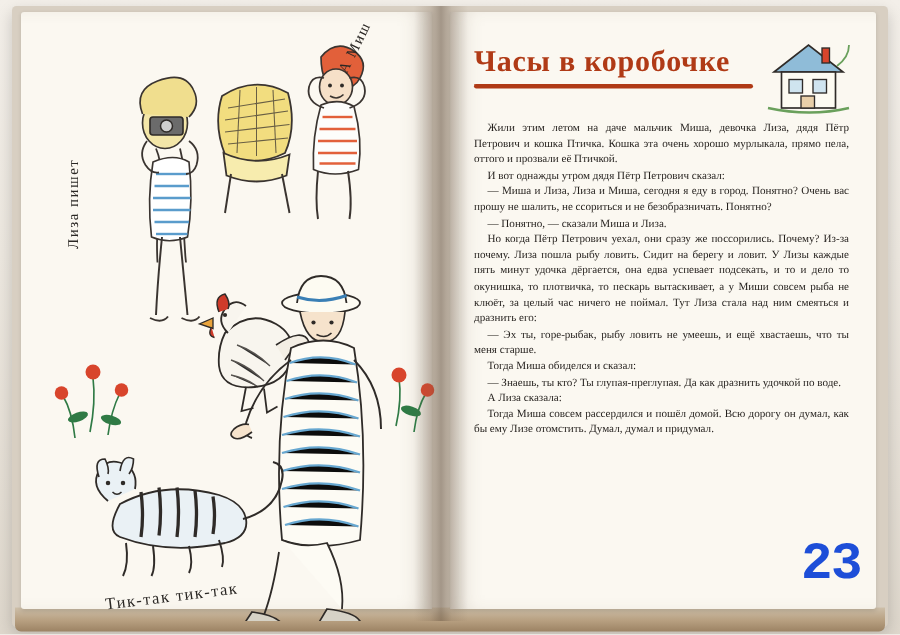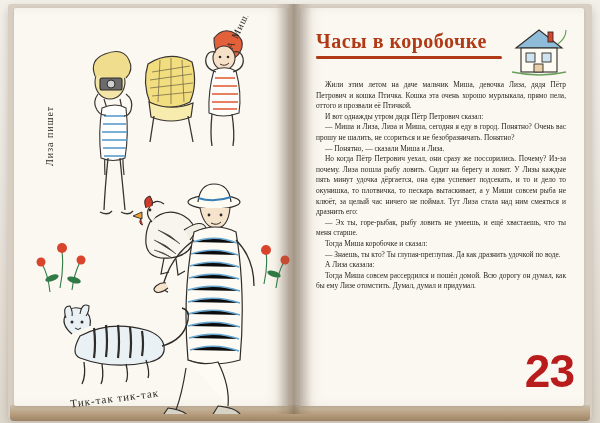--- a/index.html
+++ b/index.html
@@ -124,24 +124,24 @@
   }
   .body-text p {
     margin: 0 0 0 0;
     text-indent: 9px;
   }
 
   .page-number {
     position: absolute;
     right: 10px;
     bottom: 12px;
-    font-family: Liberation Sans, sans-serif;
-    font-size: 46px;
+    font-family: Liberation Mono, monospace;
+    font-size: 35px;
     font-weight: bold;
-    color: #b91c1c;
+    color: #1d4ed8;
     letter-spacing: -1px;
     line-height: 1;
   }
 
   
   .house {
     position: absolute;
     right: 14px;
     top: 14px;
     width: 62px;
@@ -377,21 +377,21 @@
       </svg>
     </div>
 
     <div class="body-text">
       <p>Жили этим летом на даче мальчик Миша, девочка Лиза, дядя Пётр Петрович и кошка Птичка. Кошка эта очень хорошо мурлыкала, прямо пела, оттого и прозвали её Птичкой.</p>
       <p>И вот однажды утром дядя Пётр Петрович сказал:</p>
       <p>— Миша и Лиза, Лиза и Миша, сегодня я еду в город. Понятно? Очень вас прошу не шалить, не ссориться и не безобразничать. Понятно?</p>
       <p>— Понятно, — сказали Миша и Лиза.</p>
       <p>Но когда Пётр Петрович уехал, они сразу же поссорились. Почему? Из-за почему. Лиза пошла рыбу ловить. Сидит на берегу и ловит. У Лизы каждые пять минут удочка дёргается, она едва успевает подсекать, и то и дело то окунишка, то плотвичка, то пескарь вытаскивает, а у Миши совсем рыба не клюёт, за целый час ничего не поймал. Тут Лиза стала над ним смеяться и дразнить его:</p>
       <p>— Эх ты, горе-рыбак, рыбу ловить не умеешь, и ещё хвастаешь, что ты меня старше.</p>
-      <p>Тогда Миша коробочке и сказал:</p>
+      <p>Тогда Миша обиделся и сказал:</p>
       <p>— Знаешь, ты кто? Ты глупая-преглупая. Да как дразнить удочкой по воде.</p>
       <p>А Лиза сказала:</p>
       <p>Тогда Миша совсем рассердился и пошёл домой. Всю дорогу он думал, как бы ему Лизе отомстить. Думал, думал и придумал.</p>
     </div>
 
     <div class="page-number">23</div>
   </div>
 
   <div class="book-spine-outer"></div>
 </div>

